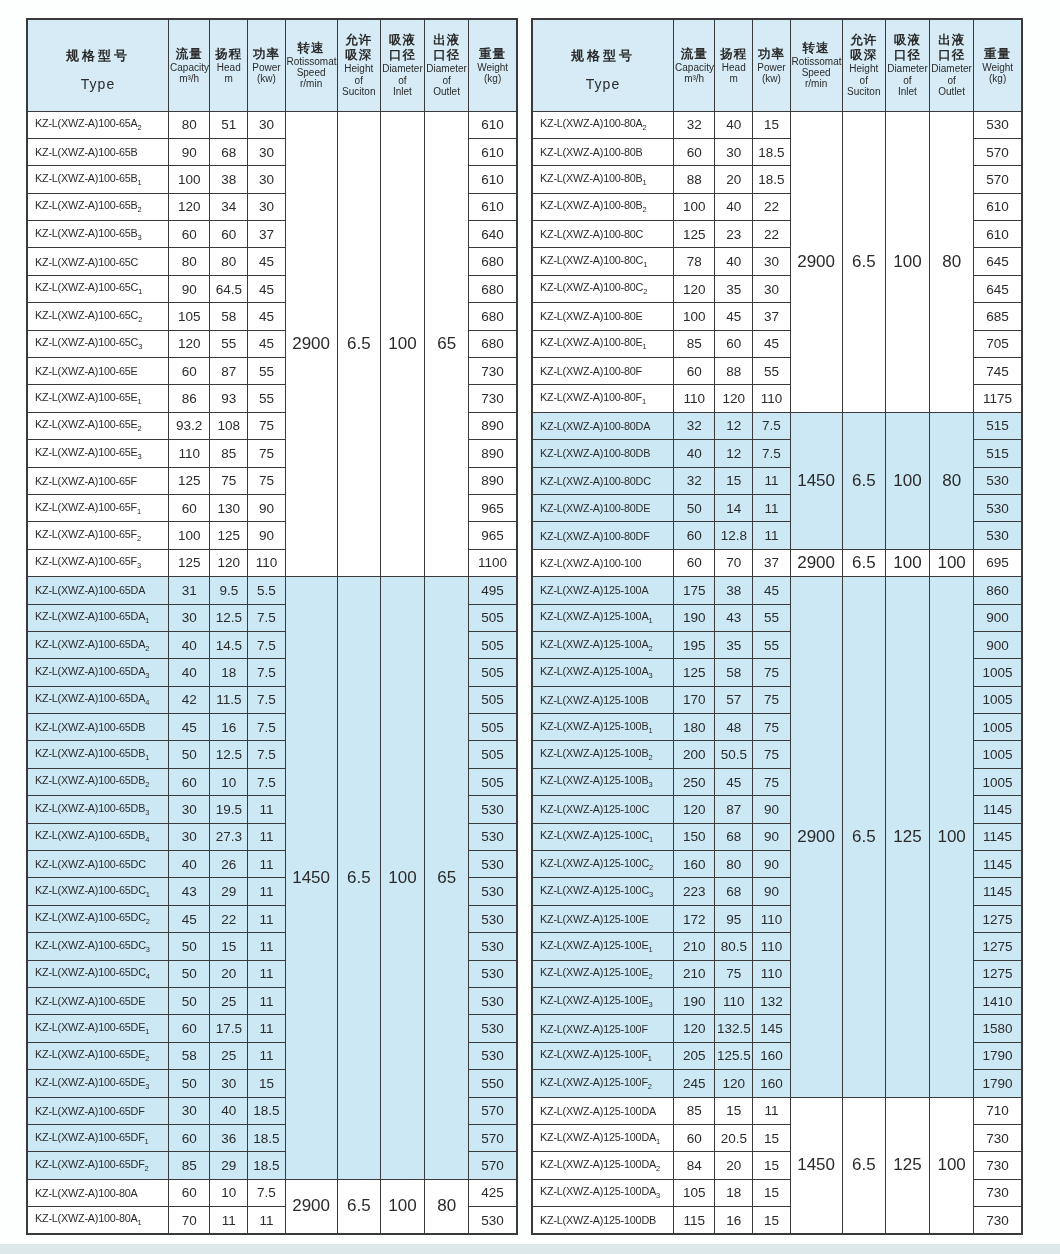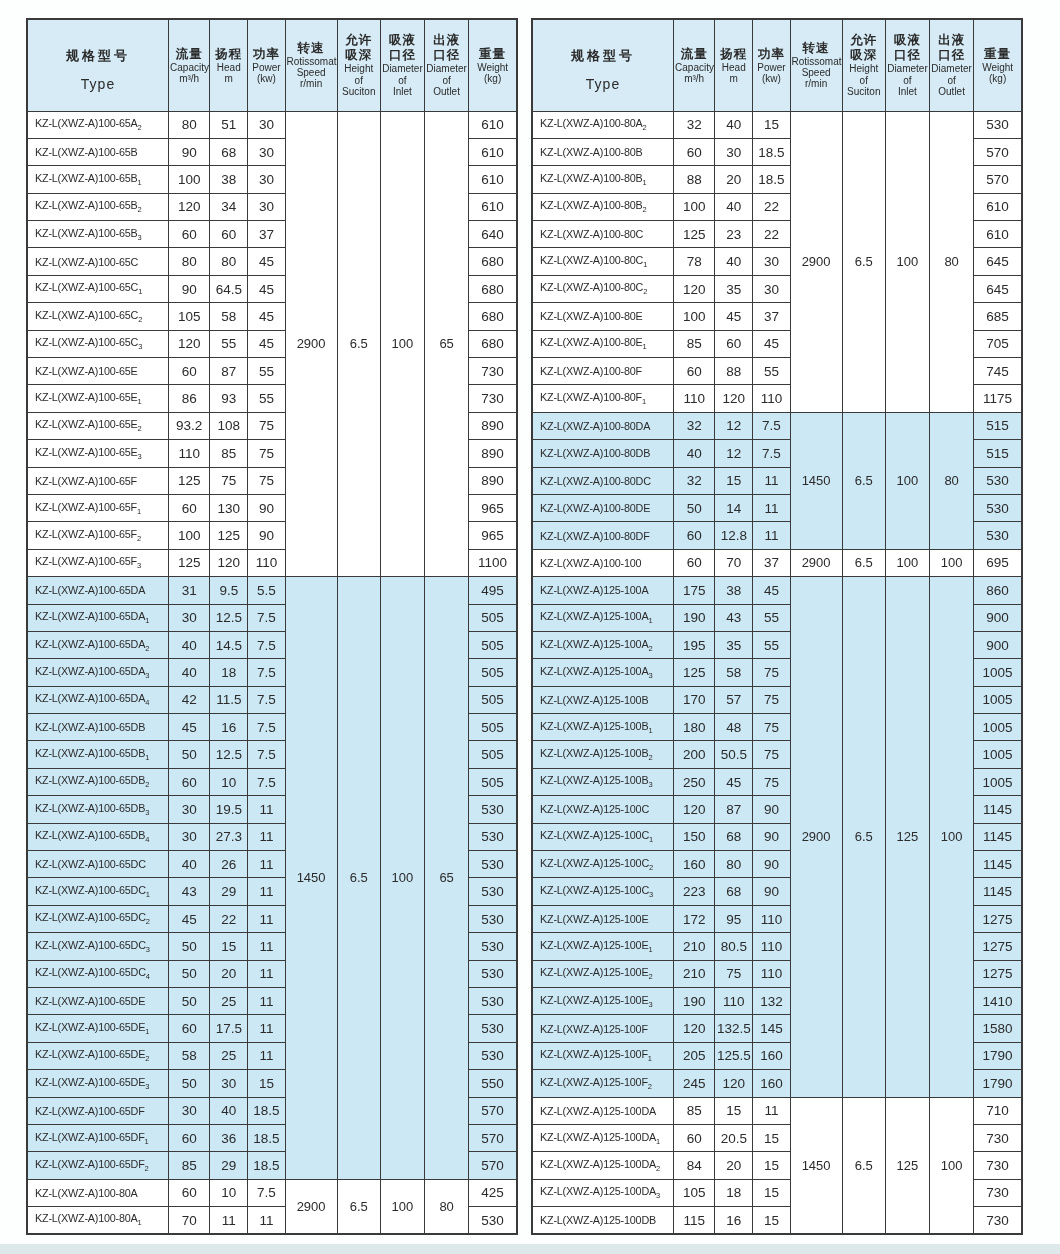--- a/index.html
+++ b/index.html
@@ -36,21 +36,21 @@
   tbody td { height: 27.4px; font-size: 13.5px; background: #fff; }
   tbody tr.blue td { background: #cce8f5; }
   tbody tr.white td { background: #ffffff; }
   td.type-cell {
     font-size: 10.8px;
     text-align: left;
     padding-left: 7px;
     white-space: nowrap;
     letter-spacing: -0.2px;
   }
-  td.merged-cell { font-size: 13px; }
+  td.merged-cell { font-size: 17px; }
   td.merged-cell.blue { background: #cce8f5; }
   td.merged-cell.white { background: #ffffff; }
   sub { font-size: 7.5px; }
   .bottom-strip {
     position: absolute; left: 0; right: 0; bottom: 0; height: 10px;
     background: #dde8eb;
   }
 </style>
 </head>
 <body>

